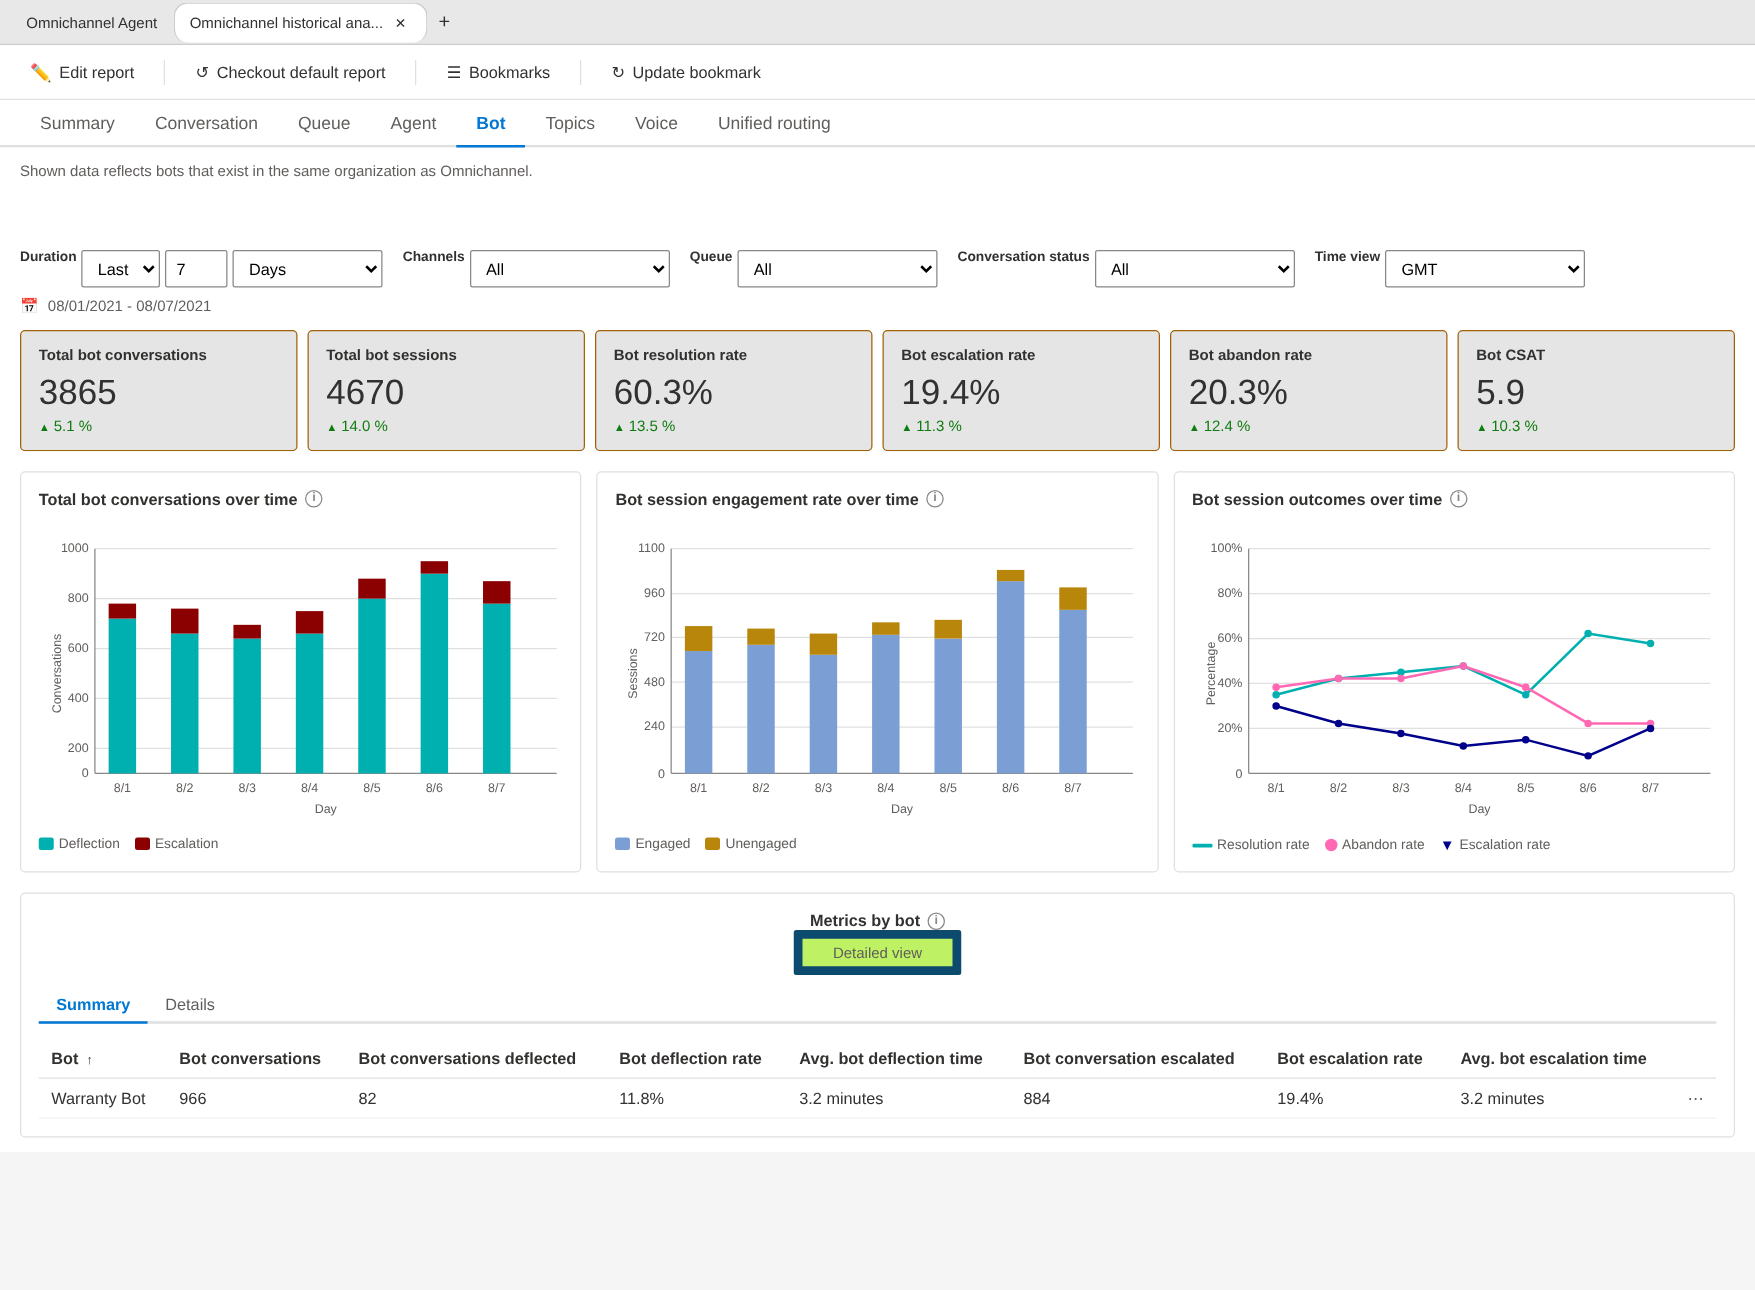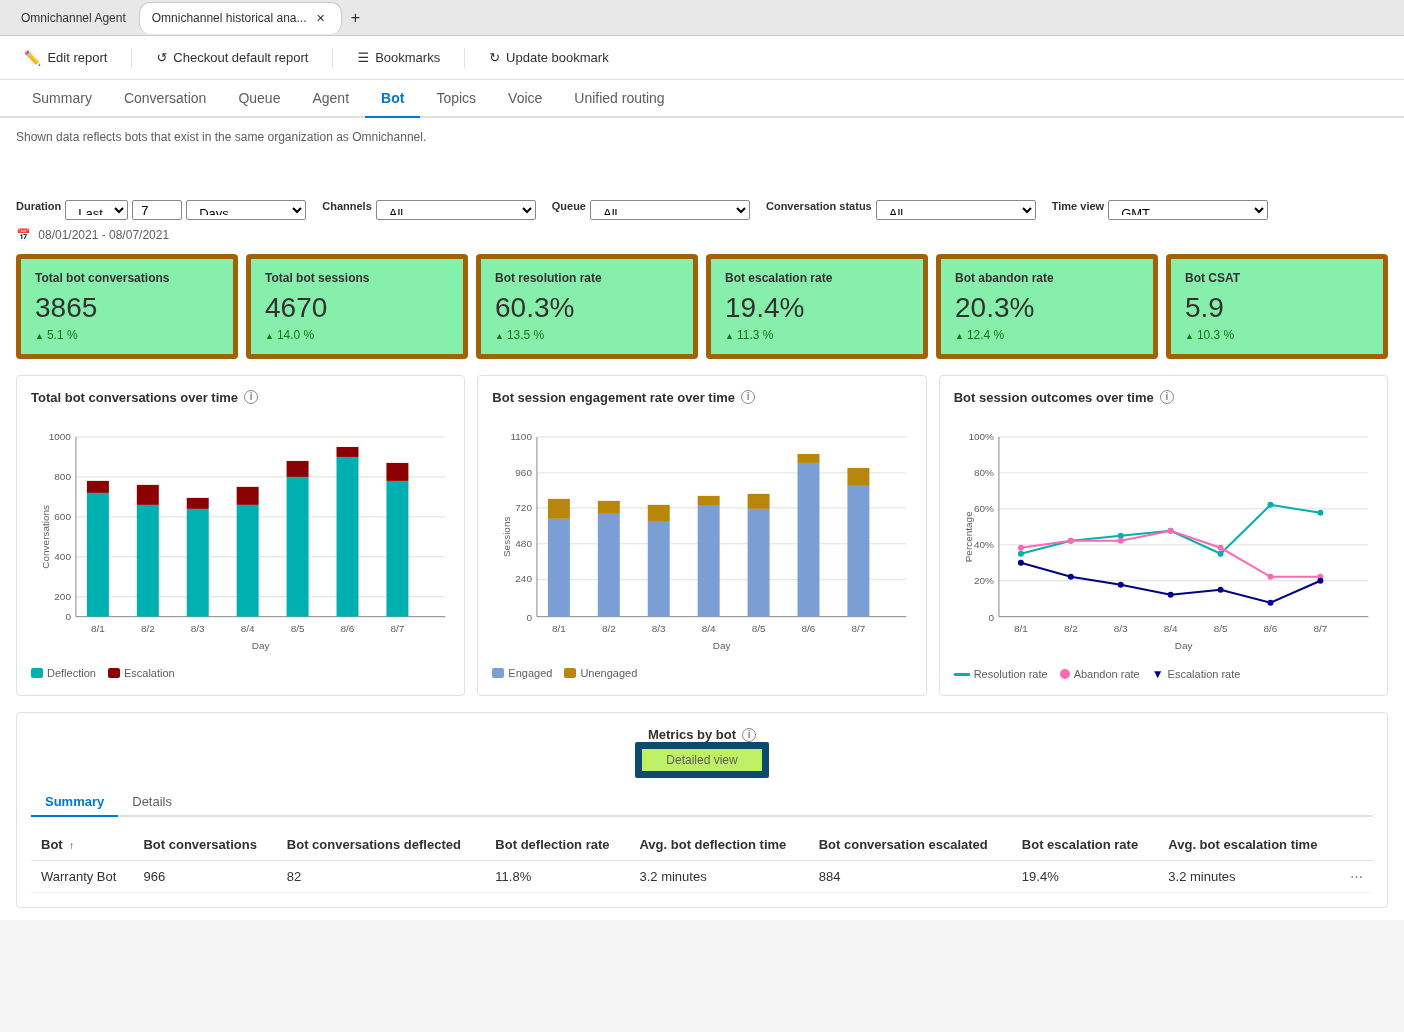--- a/index.html
+++ b/index.html
@@ -137,21 +137,21 @@
       display: flex;
       gap: 4px;
       align-items: center;
     }
     .filter-select, .filter-input {
       border: 1px solid #8a8886;
       border-radius: 2px;
       padding: 4px 8px;
       font-size: 13px;
       background: #fff;
-      height: 20px;
+      height: 30px;
     }
     .filter-select-wide {
       min-width: 120px;
     }
     .filter-input-narrow {
       width: 50px;
     }
     .date-range {
       font-size: 12px;
       color: #605e5c;
@@ -161,24 +161,24 @@
     
     .kpi-grid {
       display: flex;
       gap: 8px;
       margin-bottom: 16px;
       overflow-x: auto;
     }
     .kpi-card {
       flex: 1;
       min-width: 130px;
-      border: 5px solid #a16207;
+      border: 1px solid #a16207;
       border-radius: 4px;
       padding: 12px 14px;
-      background: #86efac;
+      background: #e5e5e5;
     }
     .kpi-title {
       font-size: 12px;
       color: #323130;
       font-weight: 600;
       margin-bottom: 8px;
       white-space: nowrap;
     }
     .kpi-value {
       font-size: 28px;

